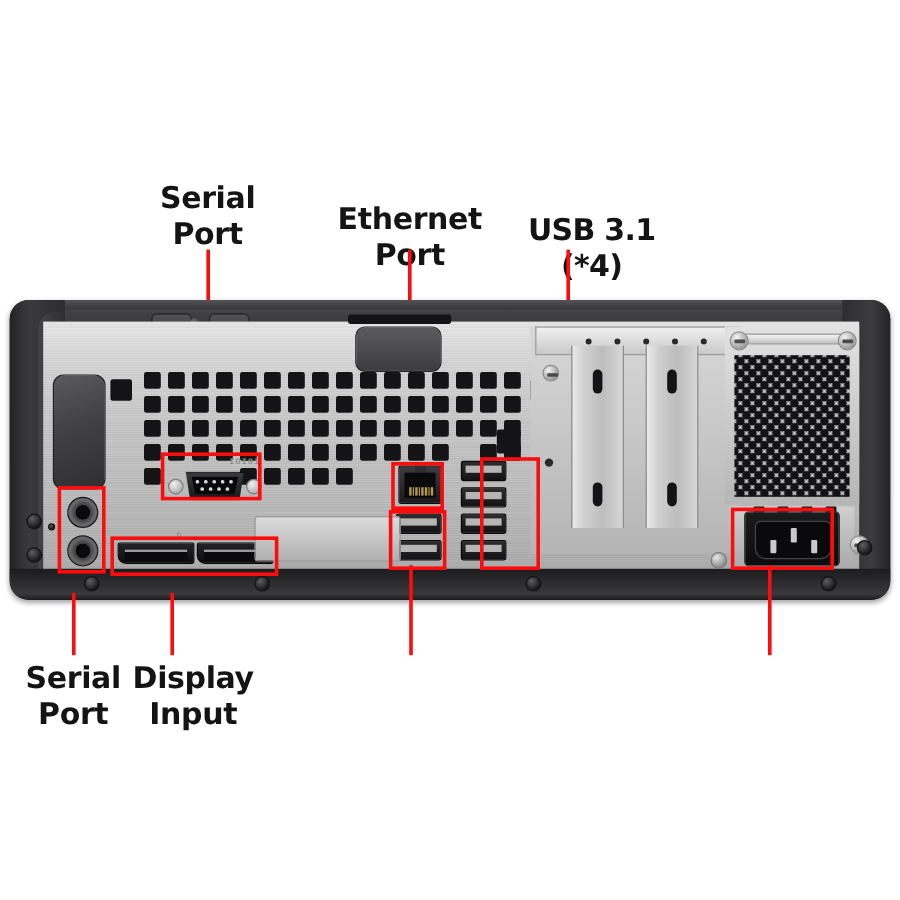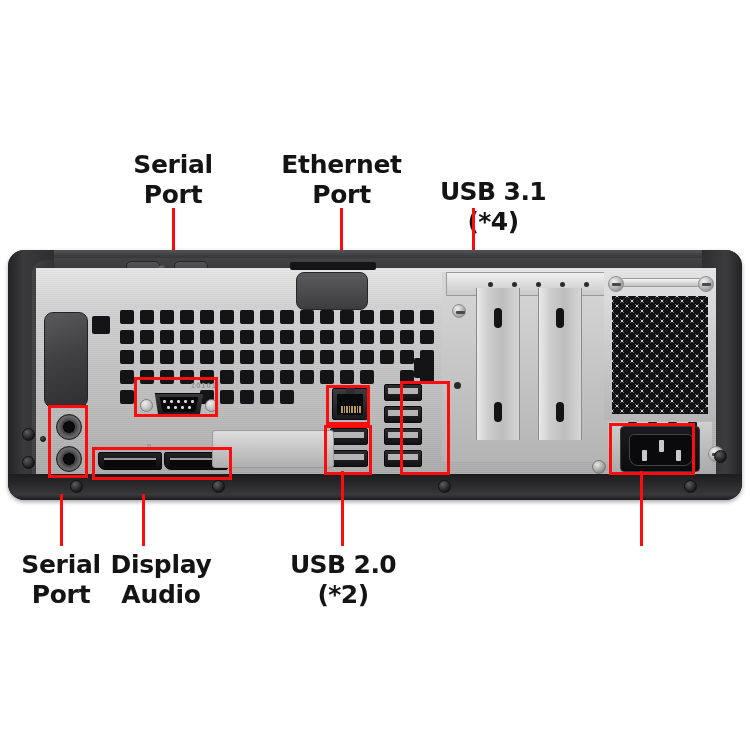--- a/index.html
+++ b/index.html
@@ -283,21 +283,21 @@
   }
 </style>
 </head>
 <body>
 
 <div id="stage">
 
   <div class="label" style="left:113px; top:150px; width:120px;">Serial
 Port</div>
 
-  <div class="label" style="left:275px; top:150px; width:133px;">Ethernet
+  <div class="label" style="left:275px; top:168px; width:133px;">Ethernet
 Port</div>
 
   <div class="label tight" style="left:412px; top:177px; width:162px;">USB 3.1 (*4)</div>
 
   <div class="vline" style="left:172px; top:208px; height:184px;"></div>
   <div class="vline" style="left:340px; top:208px; height:180px;"></div>
   <div class="vline" style="left:472px; top:208px; height:140px;"></div>
   <div class="hline" style="left:401px; top:345px; width:74px;"></div>
   <div class="vline" style="left:401px; top:345px; height:40px;"></div>
 
@@ -511,18 +511,17 @@
 
   <div class="vline" style="left:60px; top:494px; height:52px;"></div>
   <div class="vline" style="left:142px; top:494px; height:52px;"></div>
   <div class="vline" style="left:341px; top:471px; height:75px;"></div>
   <div class="vline" style="left:640px; top:471px; height:75px;"></div>
 
   <div class="label" style="left:12px; top:550px; width:98px;">Serial
 Port</div>
 
   <div class="label" style="left:104px; top:550px; width:114px;">Display
-Audio</div>
-
-  <div class="label tight" style="left:263px; top:550px; width:160px;">USB 2.0 (*2)</div>
+Input</div>
+
 
 
 </div>
 
 </body></html>

